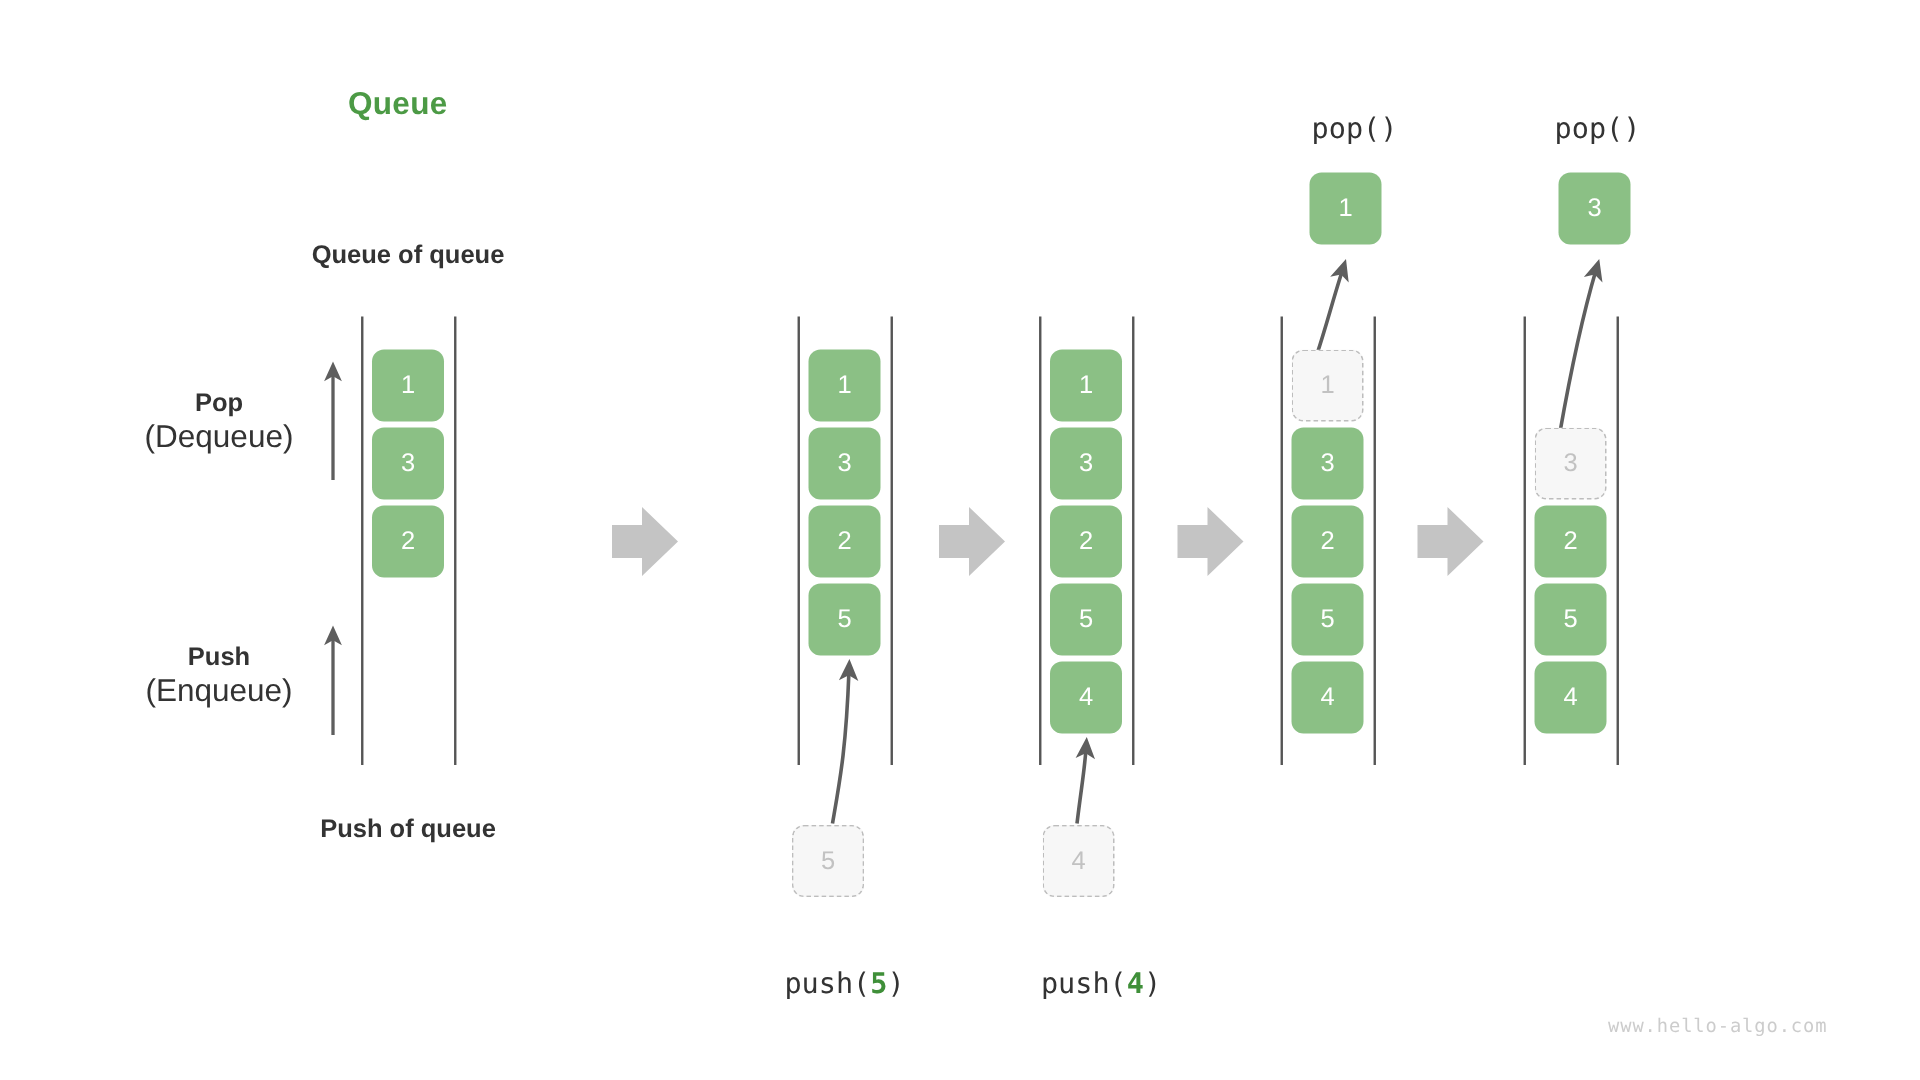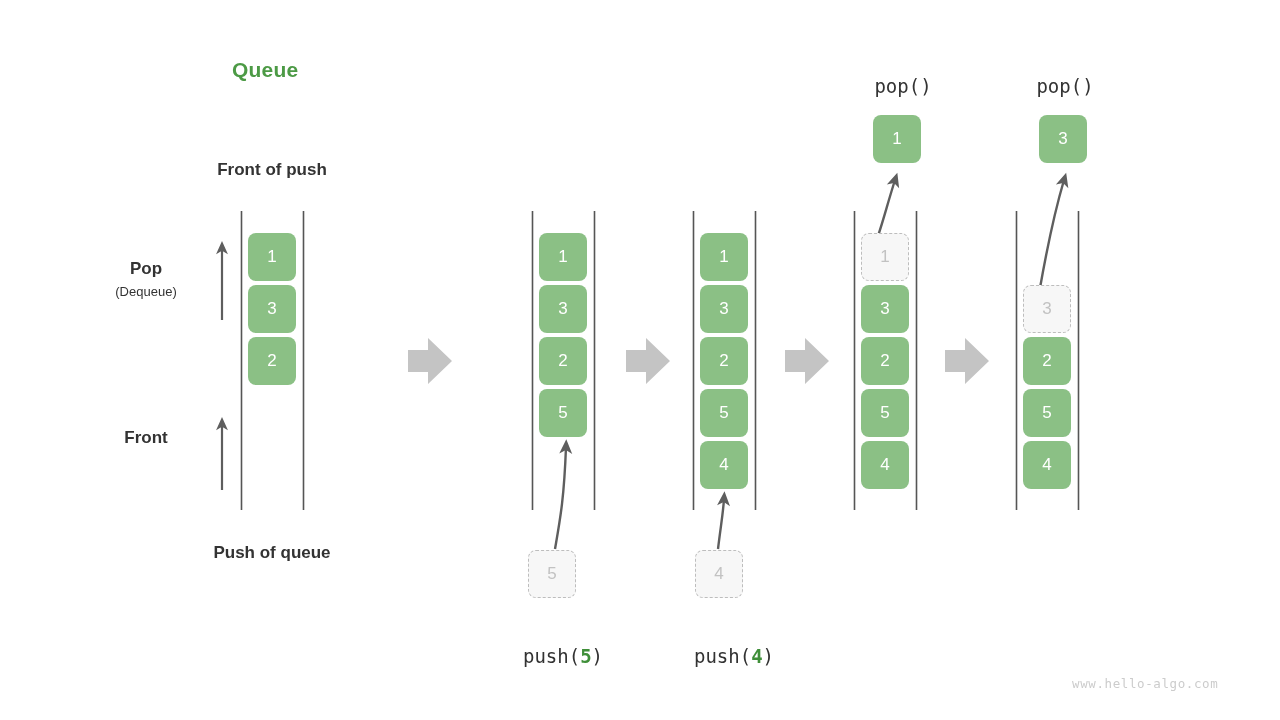--- a/index.html
+++ b/index.html
@@ -50,21 +50,21 @@
     text-align: center;
     white-space: nowrap;
   }
   .side-op .op-name {
     font-size: 17px;
     font-weight: bold;
     color: #333333;
     line-height: 22px;
   }
   .side-op .op-sub {
-    font-size: 13px;
+    font-size: 21px;
     font-weight: normal;
     color: #333333;
     line-height: 24px;
   }
   #pop-side-label  { left: 62px; top: 258px; text-align: center; }
   #push-side-label { left: 62px; top: 427px; }
 
   
   .slot-box {
     width: 48px;
@@ -188,29 +188,30 @@
       <path d="M874,236 C880,218 884,202 891,180" stroke="#5e5e5e" stroke-width="2.4" fill="none" marker-end="url(#thin-arrow)"></path>
     </g>
 
     <g>
       <path d="M1036,288 C1042,254 1050,214 1060,180" stroke="#5e5e5e" stroke-width="2.4" fill="none" marker-end="url(#thin-arrow)"></path>
     </g>
   </svg>
 
   <div class="abs" id="queue-title">Queue</div>
 
-  <div class="abs edge-label" id="front-of-queue-label">Front of push</div>
+  <div class="abs edge-label" id="front-of-queue-label">Queue of queue</div>
   <div class="abs edge-label" id="rear-of-queue-label">Push of queue</div>
 
   <div class="abs side-op" id="pop-side-label">
     <div class="op-name">Pop</div>
     <div class="op-sub">(Dequeue)</div>
   </div>
   <div class="abs side-op" id="push-side-label">
-    <div class="op-name">Front</div>
+    <div class="op-name">Push</div>
+    <div class="op-sub">(Enqueue)</div>
   </div>
 
   <div class="abs slot-box filled" style="left:244px; top:233px;">1</div>
   <div class="abs slot-box filled" style="left:244px; top:285px;">3</div>
   <div class="abs slot-box filled" style="left:244px; top:337px;">2</div>
 
   <div class="abs slot-box filled" style="left:535px; top:233px;">1</div>
   <div class="abs slot-box filled" style="left:535px; top:285px;">3</div>
   <div class="abs slot-box filled" style="left:535px; top:337px;">2</div>
   <div class="abs slot-box filled" style="left:535px; top:389px;">5</div>

